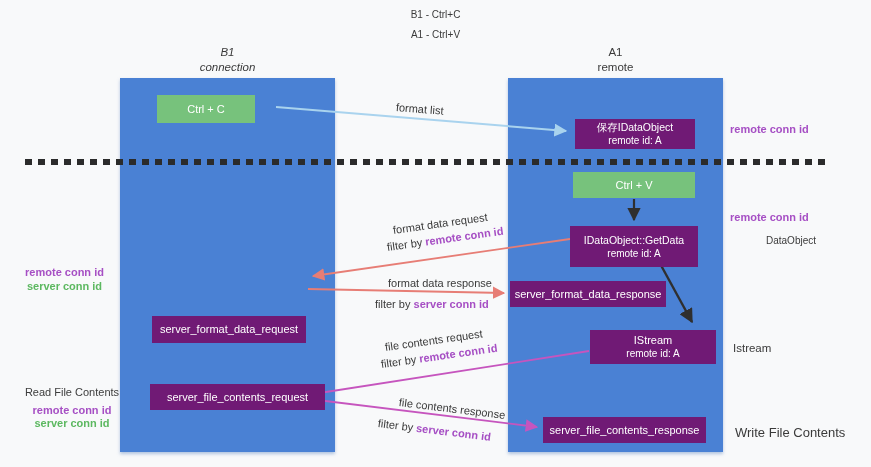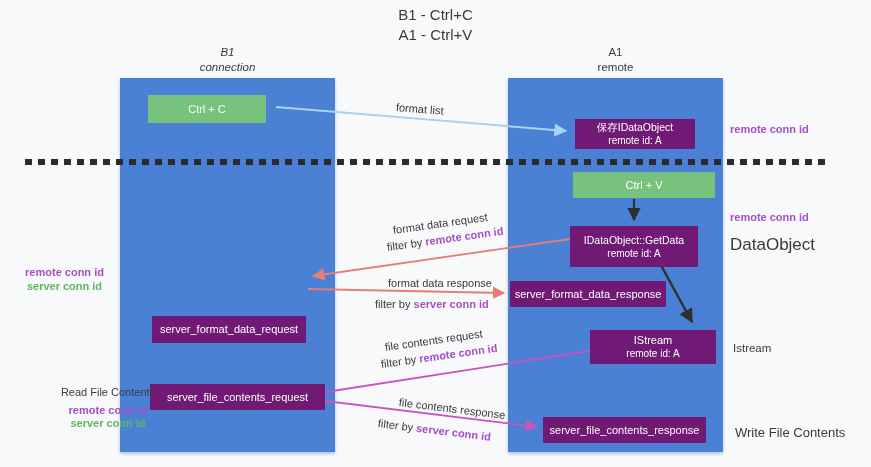--- a/index.html
+++ b/index.html
@@ -1,20 +1,20 @@
 <!DOCTYPE html>
 <html><head>
 <meta charset="utf-8">
 <style>
   html,body{margin:0;padding:0;}
   body{font-family:"Liberation Sans",sans-serif;background:#eceff3;}
   .canvas{position:relative;width:871px;height:467px;background:#f8f9fa;overflow:hidden;
           font-family:"Liberation Sans",sans-serif;color:#3c3c3c;}
   .abs{position:absolute;}
-  .title{left:0;top:5px;width:871px;text-align:center;font-size:15px;line-height:20px;color:#3a3a3a;}
+  .title{left:0;top:5px;width:871px;text-align:center;font-size:10px;line-height:20px;color:#3a3a3a;}
   .lane-header{top:45px;text-align:center;font-size:11.5px;line-height:15px;color:#3a3a3a;}
   .lane{top:78px;width:215px;height:374px;background:#4a81d4;box-shadow:0 2px 3px rgba(110,145,200,.5);}
   .dashline{left:25px;top:159px;width:806px;height:6px;
             background:repeating-linear-gradient(90deg,#2b2b2b 0 7px,rgba(0,0,0,0) 7px 13px);}
   .node{display:flex;flex-direction:column;align-items:center;justify-content:center;
         color:#fff;font-size:11px;line-height:13px;text-align:center;}
   .node.green{background:#77c27c;}
   .node.orange{background:#701a75;}
   .node .l2{font-size:10px;}
   .albl{font-size:11px;color:#3a3a3a;white-space:nowrap;}
@@ -67,30 +67,30 @@
     </defs>
     <line x1="276" y1="107" x2="566" y2="131" stroke="#a9d3ee" stroke-width="2" marker-end="url(#mBlue)"></line>
     <line x1="634" y1="199" x2="634" y2="220" stroke="#2f2f2f" stroke-width="2.2" marker-end="url(#mBlack)"></line>
     <line x1="657" y1="258" x2="692" y2="322" stroke="#2f2f2f" stroke-width="2.4" marker-end="url(#mBlack)"></line>
     <line x1="570" y1="239" x2="313" y2="276" stroke="#e77d75" stroke-width="1.8" marker-end="url(#mSalmon)"></line>
     <line x1="308" y1="289" x2="504" y2="293" stroke="#e77d75" stroke-width="1.8" marker-end="url(#mSalmon)"></line>
     <line x1="589" y1="351" x2="313" y2="394" stroke="#c655be" stroke-width="1.8" marker-end="url(#mMagenta)"></line>
     <line x1="309" y1="399" x2="537" y2="427" stroke="#c655be" stroke-width="1.8" marker-end="url(#mMagenta)"></line>
   </svg>
 
-  <div class="abs node green" style="left:148px;top:95px;width:118px;height:28px;">
+  <div class="abs node green" style="left:157px;top:95px;width:98px;height:28px;">
     <div>Ctrl + C</div>
   </div>
 
   <div class="abs node orange" style="left:575px;top:119px;width:120px;height:30px;">
     <div style="font-size:10.5px;">保存IDataObject</div>
     <div class="l2">remote id: A</div>
   </div>
 
-  <div class="abs node green" style="left:573px;top:172px;width:142px;height:26px;">
+  <div class="abs node green" style="left:573px;top:172px;width:122px;height:26px;">
     <div>Ctrl + V</div>
   </div>
 
   <div class="abs node orange" style="left:570px;top:226px;width:128px;height:41px;">
     <div style="font-size:10.5px;">IDataObject::GetData</div>
     <div class="l2">remote id: A</div>
   </div>
 
   <div class="abs node orange" style="left:152px;top:268px;width:154px;height:27px;margin-top:48px;">
     <div>server_format_data_request</div>
@@ -134,30 +134,30 @@
   </div>
 
   <div class="abs albl rot-p7" style="left:399px;top:396px;">file contents response</div>
   <div class="abs albl rot-p7" style="left:378px;top:417px;">
     <span>filter by</span>
     <span class="b-purple">server conn id</span>
   </div>
 
   <div class="abs side bold-purple" style="left:730px;top:123px;">remote conn id</div>
   <div class="abs side bold-purple" style="left:730px;top:211px;">remote conn id</div>
-  <div class="abs side" style="left:730px;top:235px;font-size:17px;">DataObject</div>
+  <div class="abs side" style="left:766px;top:235px;font-size:10px;">DataObject</div>
   <div class="abs side" style="left:733px;top:342px;font-size:11.5px;">Istream</div>
   <div class="abs side" style="left:735px;top:425px;font-size:13px;">Write File Contents</div>
 
   <div class="abs lgroup" style="left:17px;top:266px;width:95px;">
     <div class="b-purple">remote conn id</div>
     <div class="b-green">server conn id</div>
   </div>
 
-  <div class="abs lgroup" style="left:22px;top:386px;width:100px;margin-left:36px;">
+  <div class="abs lgroup" style="left:22px;top:386px;width:100px;">
     <div style="margin-bottom:4px;">Read File Contents</div>
     <div class="b-purple">remote conn id</div>
     <div class="b-green">server conn id</div>
   </div>
 
   <div class="abs dashline"></div>
 
 </div>
 
 </body></html>

